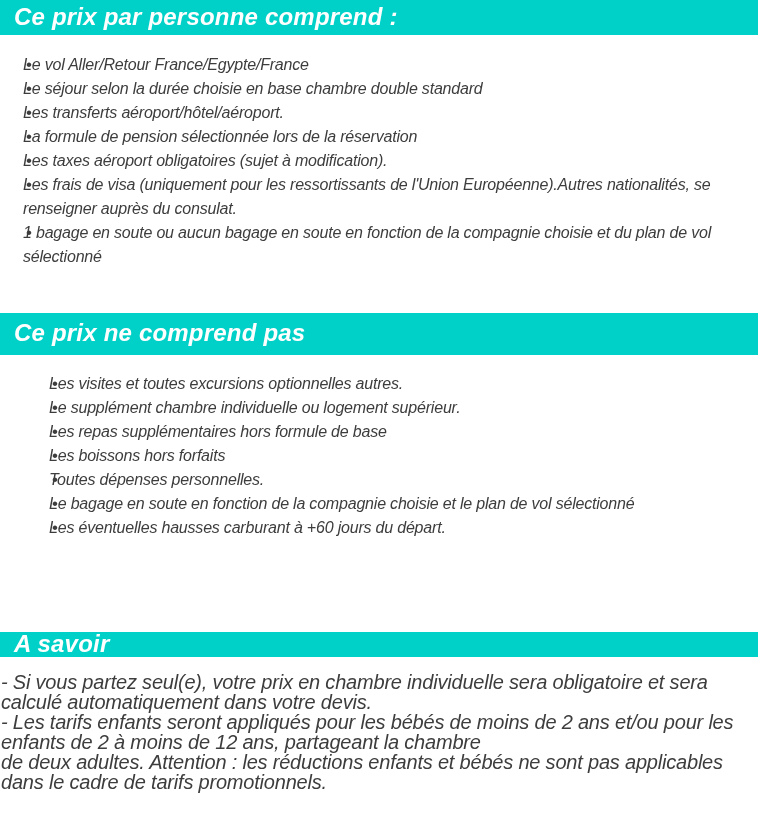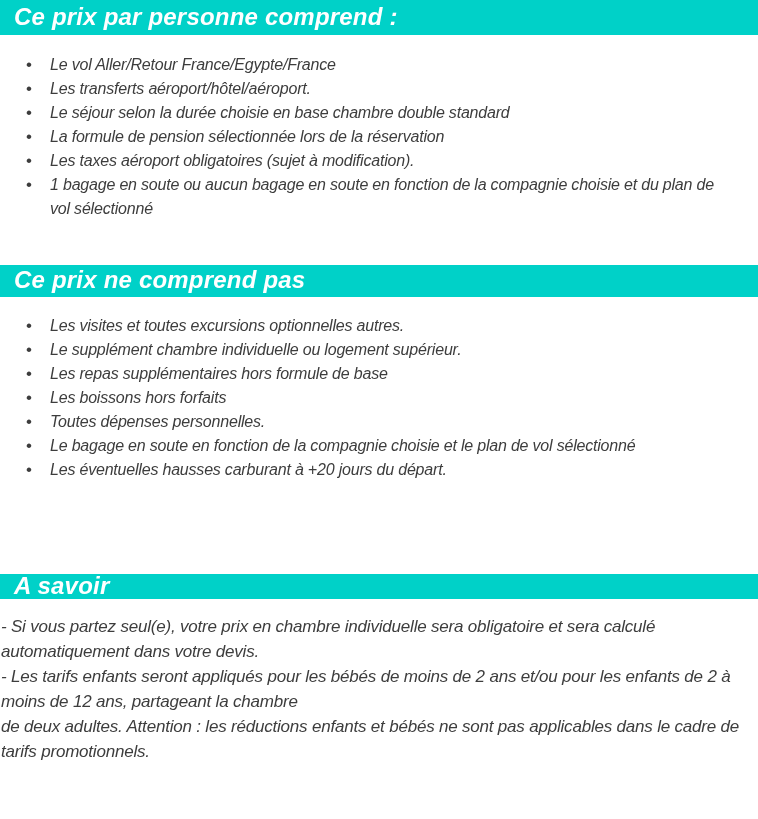--- a/index.html
+++ b/index.html
@@ -25,32 +25,32 @@
   .bar h2 {
     margin: 0;
     padding: 0 0 2px 14px;
     font-size: 24px;
     font-style: italic;
     font-weight: 700;
     letter-spacing: 0.2px;
     white-space: nowrap;
   }
   .bar-1 { height: 35px; }
-  .bar-2 { height: 32px; margin-top: 44px; }
+  .bar-2 { height: 42px; margin-top: 44px; }
   .bar-3 { height: 25px; margin-top: 92px; }
   ul.items {
     list-style: none;
     margin: 18px 0 0 0;
     padding: 0 28px 0 0;
     color: #3d3d3d;
   }
-  ul.items-2 { margin-top: 17px; }
+  ul.items-2 { margin-top: 17px; margin-left: 26px; }
   ul.items li {
     position: relative;
-    padding-left: 50px;
+    padding-left: 23px;
     font-style: italic;
     font-size: 16px;
     letter-spacing: -0.2px;
     line-height: 24px;
   }
   ul.items li::before {
     content: "\2022";
     position: absolute;
     left: 26px;
     top: 0;
@@ -59,56 +59,57 @@
     color: #3d3d3d;
   }
   .know-text {
     margin-top: 15px;
     padding: 0 2px 16px 1px;
     color: #3d3d3d;
   }
   .know-text p {
     margin: 0;
     font-style: italic;
-    font-size: 17px;
+    font-size: 20px;
     letter-spacing: -0.2px;
-    line-height: 25px;
+    line-height: 20px;
   }
 </style>
 </head>
 <body>
 
 <div class="page">
 
   <section>
     <header class="bar bar-1">
       <h2>Ce prix par personne comprend :</h2>
     </header>
     <ul class="items items-1">
       <li>Le vol Aller/Retour France/Egypte/France</li>
+      <li>Le séjour selon la durée choisie en base chambre double standard</li>
       <li>Les transferts aéroport/hôtel/aéroport.</li>
-      <li>Le séjour selon la durée choisie en base chambre double standard</li>
       <li>La formule de pension sélectionnée lors de la réservation</li>
       <li>Les taxes aéroport obligatoires (sujet à modification).</li>
+      <li>Les frais de visa (uniquement pour les ressortissants de l'Union Européenne).Autres nationalités, se renseigner auprès du consulat.</li>
       <li>1 bagage en soute ou aucun bagage en soute en fonction de la compagnie choisie et du plan de vol sélectionné</li>
     </ul>
   </section>
 
   <section>
     <header class="bar bar-2">
       <h2>Ce prix ne comprend pas</h2>
     </header>
     <ul class="items items-2">
       <li>Les visites et toutes excursions optionnelles autres.</li>
       <li>Le supplément chambre individuelle ou logement supérieur.</li>
       <li>Les repas supplémentaires hors formule de base</li>
       <li>Les boissons hors forfaits</li>
       <li>Toutes dépenses personnelles.</li>
       <li>Le bagage en soute en fonction de la compagnie choisie et le plan de vol sélectionné</li>
-      <li>Les éventuelles hausses carburant à +20 jours du départ.</li>
+      <li>Les éventuelles hausses carburant à +60 jours du départ.</li>
     </ul>
   </section>
 
   <section>
     <header class="bar bar-3">
       <h2>A savoir</h2>
     </header>
     <div class="know-text">
       <p>- Si vous partez seul(e), votre prix en chambre individuelle sera obligatoire et sera calculé automatiquement dans votre devis.</p>
       <p>- Les tarifs enfants seront appliqués pour les bébés de moins de 2 ans et/ou pour les enfants de 2 à moins de 12 ans, partageant la chambre</p>

